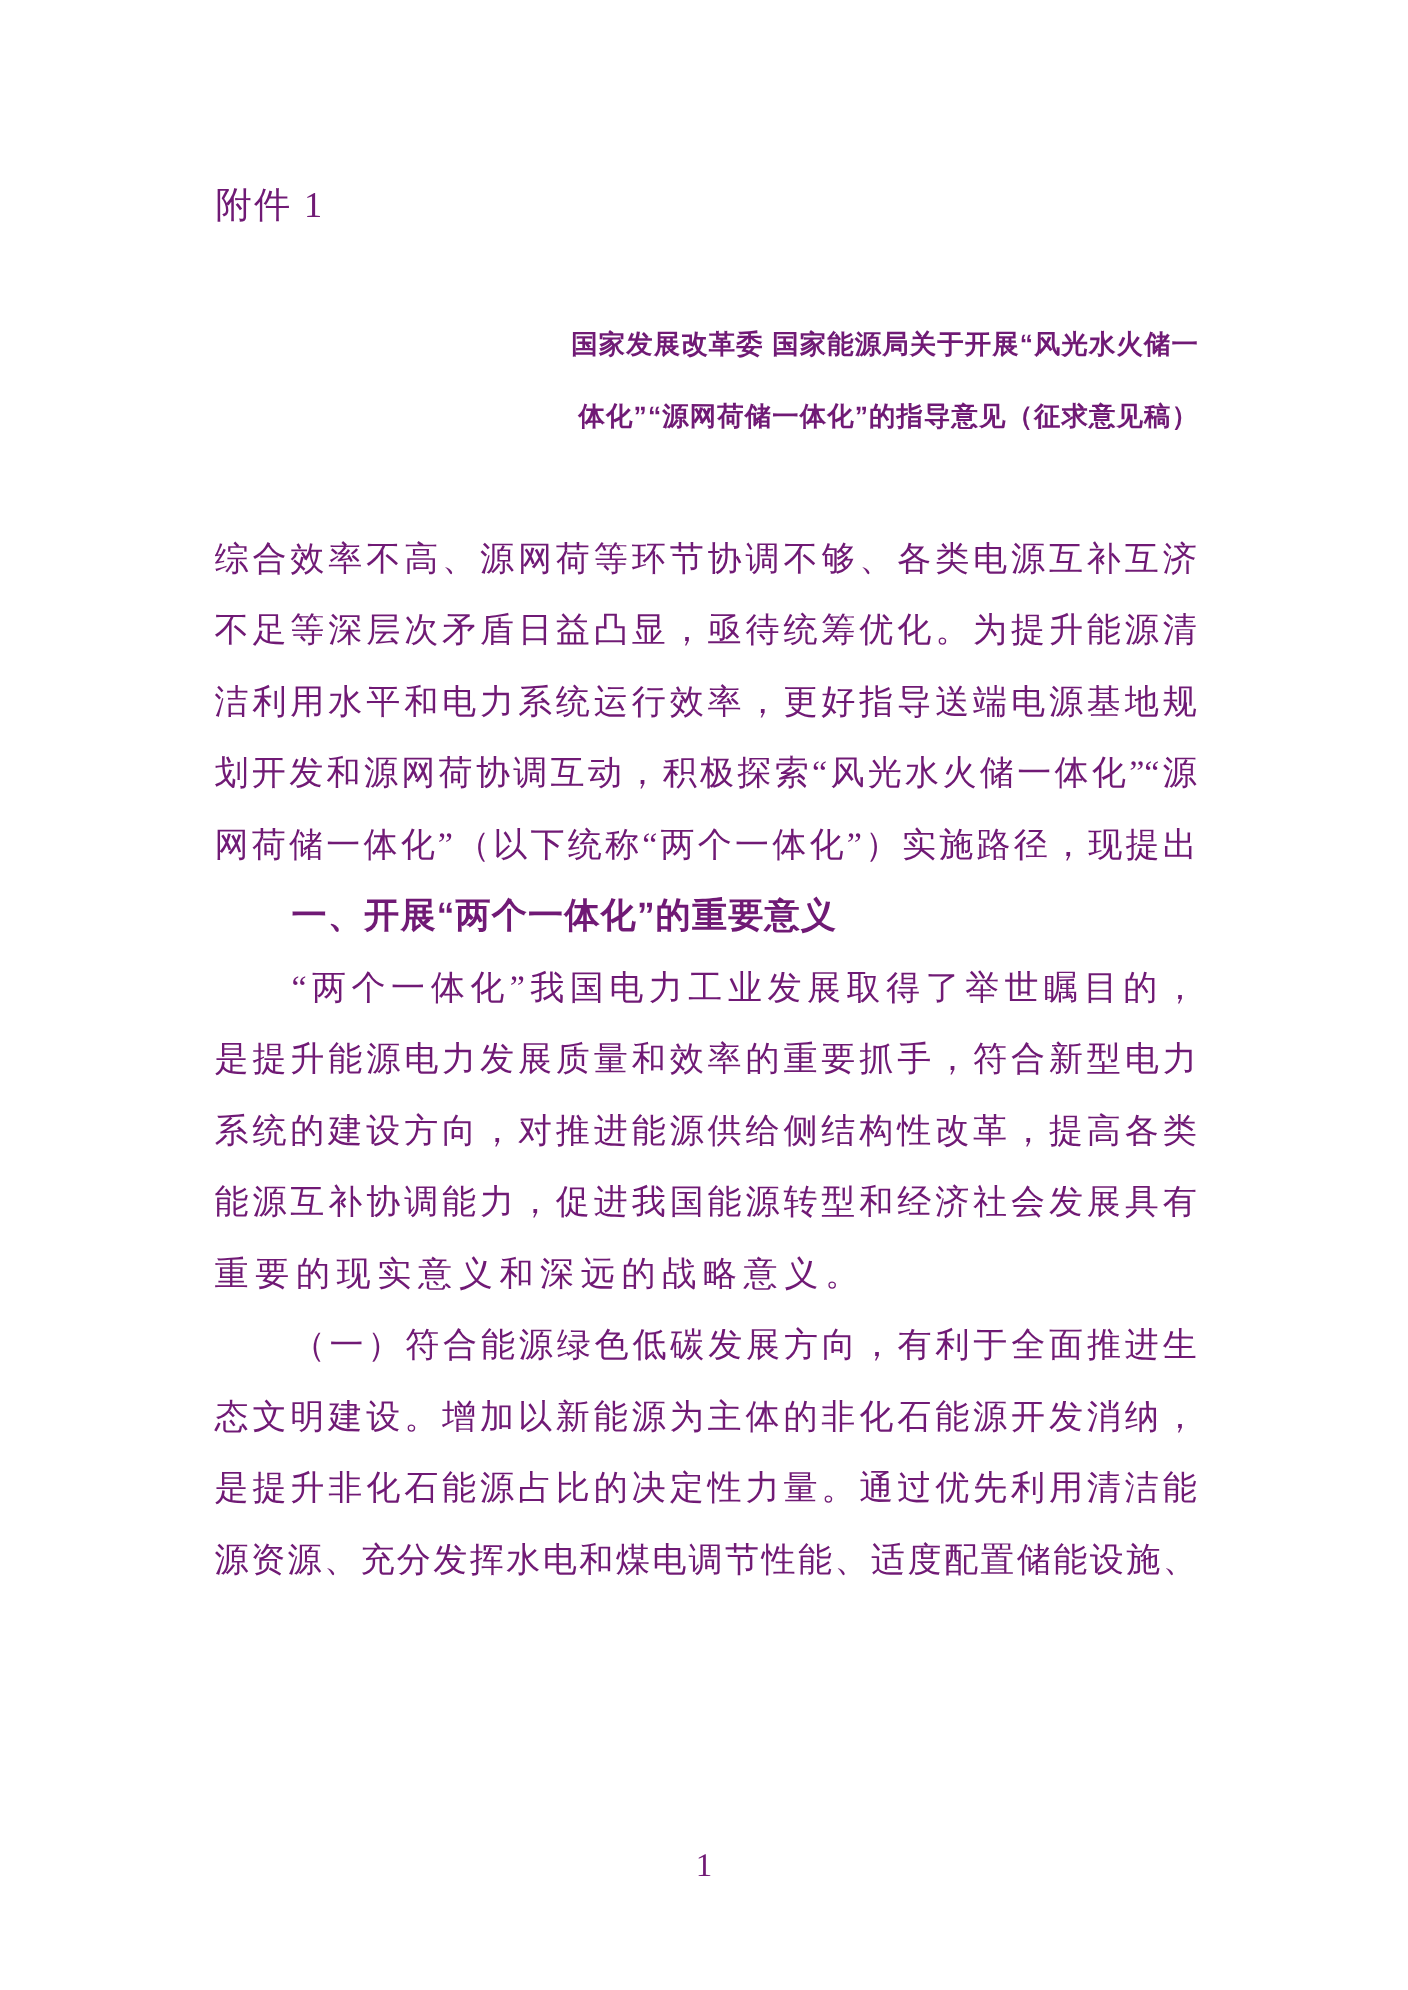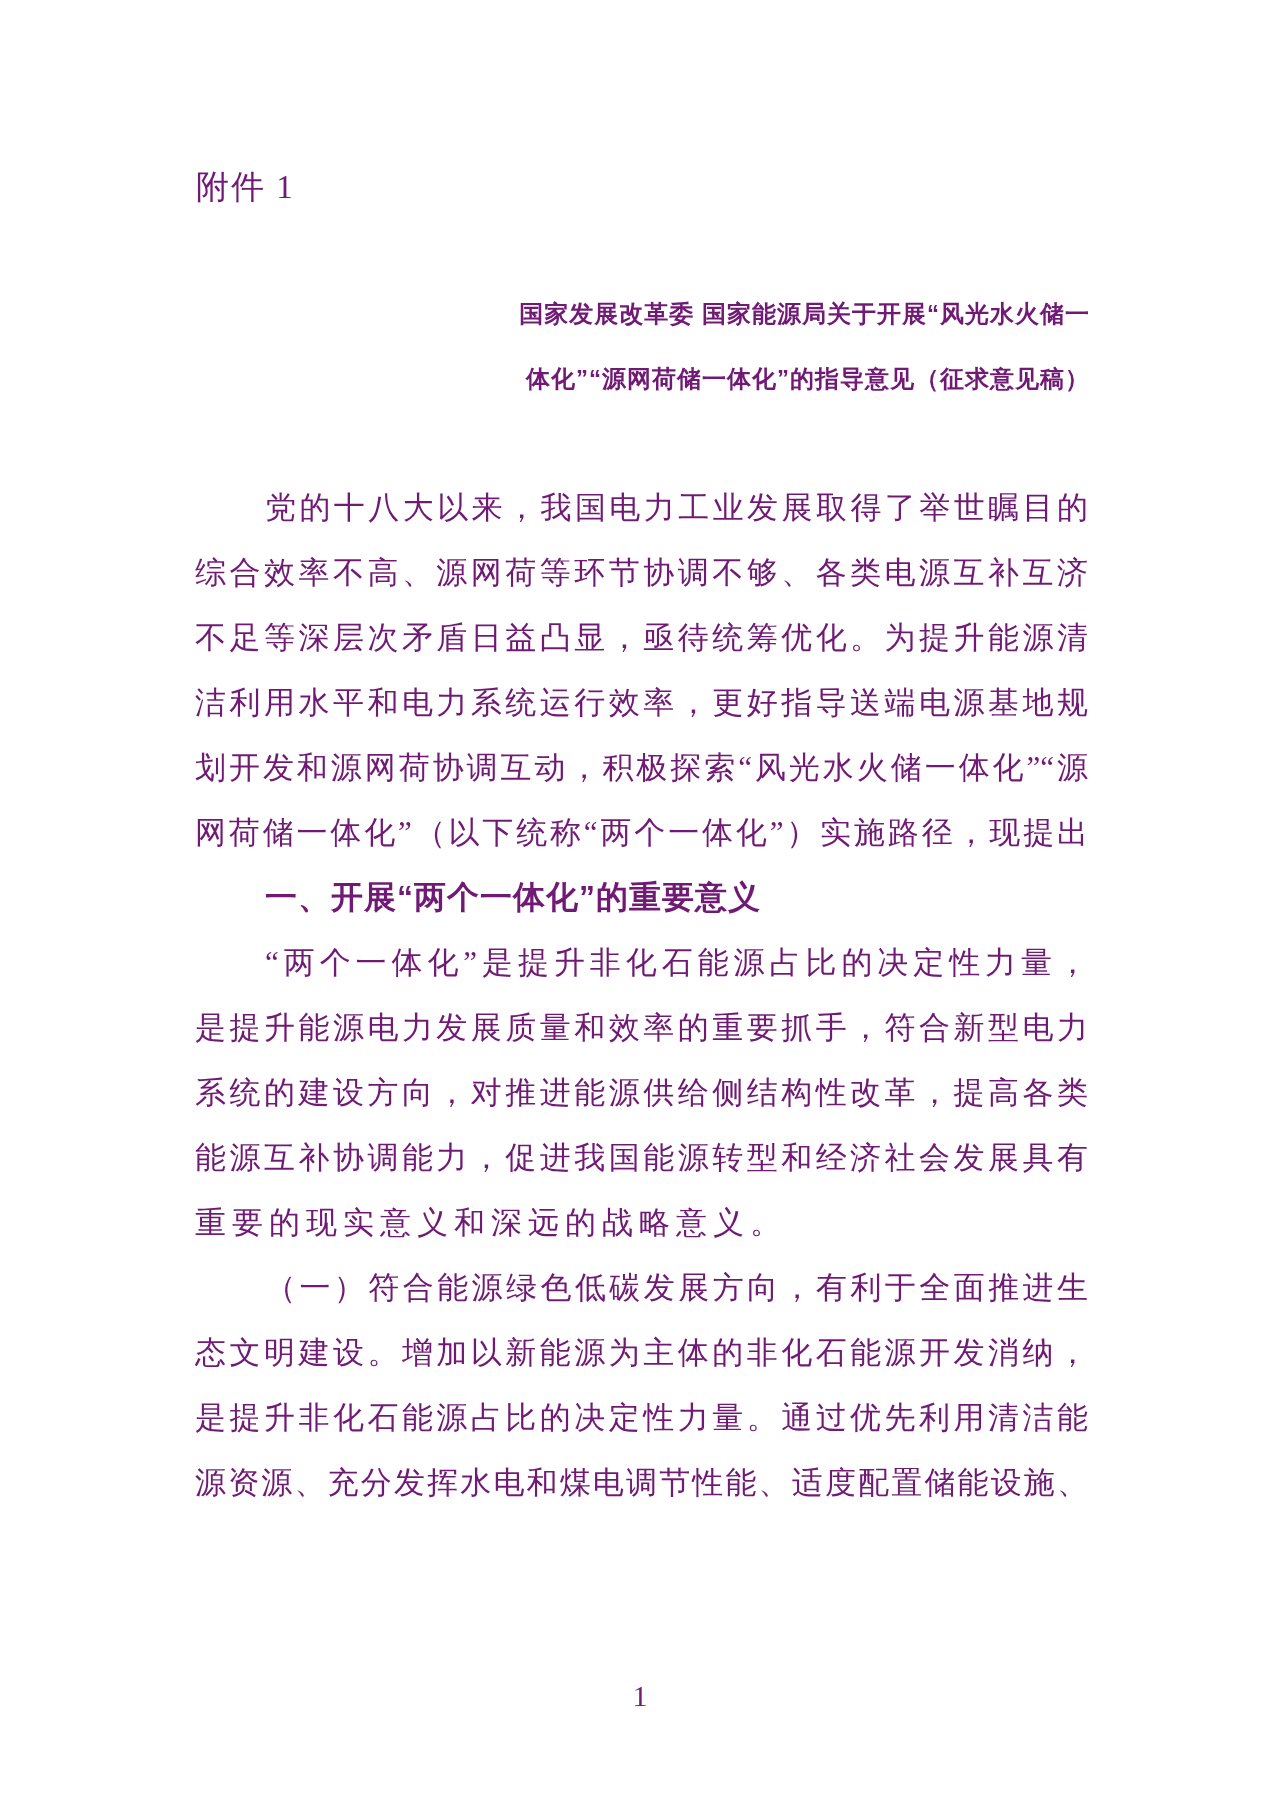--- a/index.html
+++ b/index.html
@@ -85,28 +85,27 @@
 
 <div class="page">
   <div class="attachment">附件 1</div>
 
   <div class="title">
     <div class="title-line">国家发展改革委 国家能源局关于开展“风光水火储一</div>
     <div class="title-line">体化”“源网荷储一体化”的指导意见（征求意见稿）</div>
   </div>
 
   <div class="body-block">
-      <div class="line indent justify"><span class="seg-normal">党的十八大以来，我国电力工业发展取得了举世瞩目的</span></div>
       <div class="line justify"><span class="seg-normal">综合效率不高、源网荷等环节协调不够、各类电源互补互济</span></div>
       <div class="line justify"><span class="seg-normal">不足等深层次矛盾日益凸显，亟待统筹优化。为提升能源清</span></div>
       <div class="line justify"><span class="seg-normal">洁利用水平和电力系统运行效率，更好指导送端电源基地规</span></div>
       <div class="line justify"><span class="seg-normal">划开发和源网荷协调互动，积极探索“风光水火储一体化”“源</span></div>
       <div class="line justify"><span class="seg-normal">网荷储一体化”（以下统称“两个一体化”）实施路径，现提出</span></div>
       <div class="line indent heading"><span class="seg-heading">一、开展“两个一体化”的重要意义</span></div>
-      <div class="line indent justify"><span class="seg-normal">“两个一体化”是提升非化石能源占比的决定性力量，</span></div>
+      <div class="line indent justify"><span class="seg-normal">“两个一体化”我国电力工业发展取得了举世瞩目的，</span></div>
       <div class="line justify"><span class="seg-normal">是提升能源电力发展质量和效率的重要抓手，符合新型电力</span></div>
       <div class="line justify"><span class="seg-normal">系统的建设方向，对推进能源供给侧结构性改革，提高各类</span></div>
       <div class="line justify"><span class="seg-normal">能源互补协调能力，促进我国能源转型和经济社会发展具有</span></div>
       <div class="line plain"><span class="seg-normal">重要的现实意义和深远的战略意义。</span></div>
       <div class="line indent justify"><span class="seg-lead">（一）符合能源绿色低碳发展方向，有利于全面推进生</span></div>
       <div class="line justify"><span class="seg-lead">态文明建设。</span><span class="seg-normal">增加以新能源为主体的非化石能源开发消纳，</span></div>
       <div class="line justify"><span class="seg-normal">是提升非化石能源占比的决定性力量。通过优先利用清洁能</span></div>
       <div class="line justify"><span class="seg-normal">源资源、充分发挥水电和煤电调节性能、适度配置储能设施、</span></div>
     </div>
 

